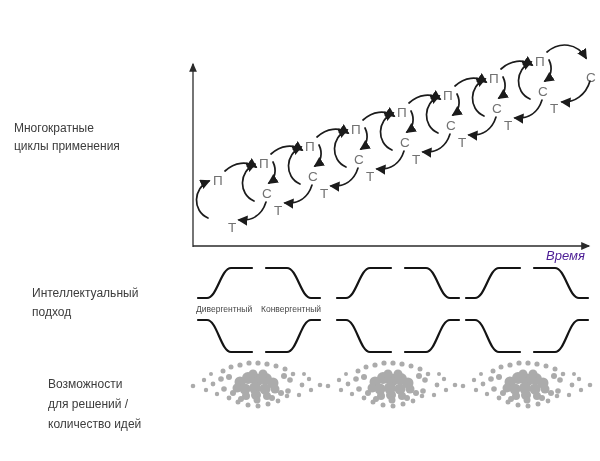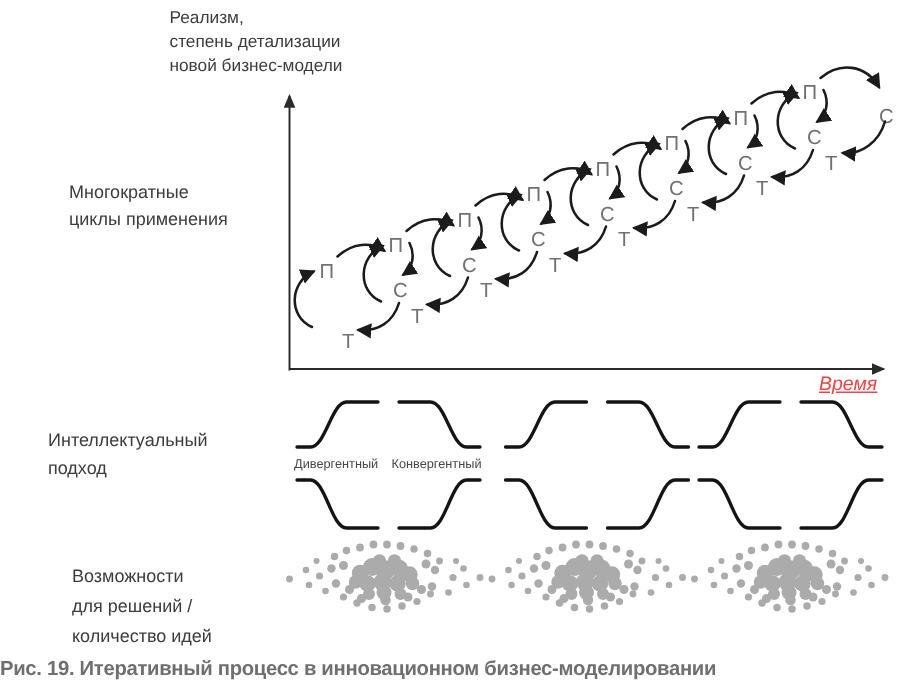--- a/index.html
+++ b/index.html
@@ -11,26 +11,26 @@
     overflow:hidden;
   }
   .lbl{
     position:absolute;
     color:#3c3c3c;
     font-size:12px;
     line-height:18px;
     white-space:pre-line;
   }
   .lbl-axis-y{left:113px;top:4px;line-height:16px;font-size:11.5px;}
-  .lbl-cycles{left:46px;top:119px;}
+  .lbl-cycles{left:14px;top:119px;}
   .lbl-approach{left:32px;top:284px;line-height:19px;}
   .lbl-opportunities{left:48px;top:374px;line-height:20px;}
   .lbl-time{
     position:absolute;left:546px;top:248px;
-    font-style:italic;font-size:13px;color:#ef4444;text-decoration:underline;
+    font-style:italic;font-size:13px;color:#4c1d95;
   }
   .lbl-phase{
     position:absolute;top:304px;
     font-size:8.5px;color:#474747;letter-spacing:0;
   }
   .lbl-divergent{left:196px;}
   .lbl-convergent{left:261px;}
   .caption{
     position:absolute;left:0;top:438px;width:600px;
     font-size:13.5px;font-weight:700;color:#6f6f6f;
@@ -285,37 +285,31 @@
         <circle cx="533" cy="374" r="4.5" fill="#ababab"></circle>
         <circle cx="526" cy="395" r="5" fill="#ababab"></circle>
         <circle cx="516" cy="396" r="4" fill="#ababab"></circle>
         <circle cx="537" cy="396" r="4" fill="#ababab"></circle>
         <circle cx="527" cy="400" r="3.5" fill="#ababab"></circle>
         <circle cx="511" cy="399" r="3" fill="#ababab"></circle>
         <circle cx="542" cy="398" r="3" fill="#ababab"></circle>
       </g>
     </svg>
 
-  <div class="lbl lbl-axis-y">Реализм,
-степень детализации
-новой бизнес-модели</div>
 
   <div class="lbl lbl-cycles">Многократные
 циклы применения</div>
 
   <div class="lbl lbl-approach">Интеллектуальный
 подход</div>
 
   <div class="lbl lbl-opportunities">Возможности
 для решений /
 количество идей</div>
 
   <div class="lbl-time">Время</div>
 
   <div class="lbl-phase lbl-divergent">Дивергентный</div>
 
   <div class="lbl-phase lbl-convergent">Конвергентный</div>
 
-  <div class="caption">
-    <span class="cap-prefix">Рис. 19.</span><span class="cap-text"> Итеративный процесс в инновационном бизнес-моделировании</span>
-  </div>
 
 </div>
 
 </body></html>

